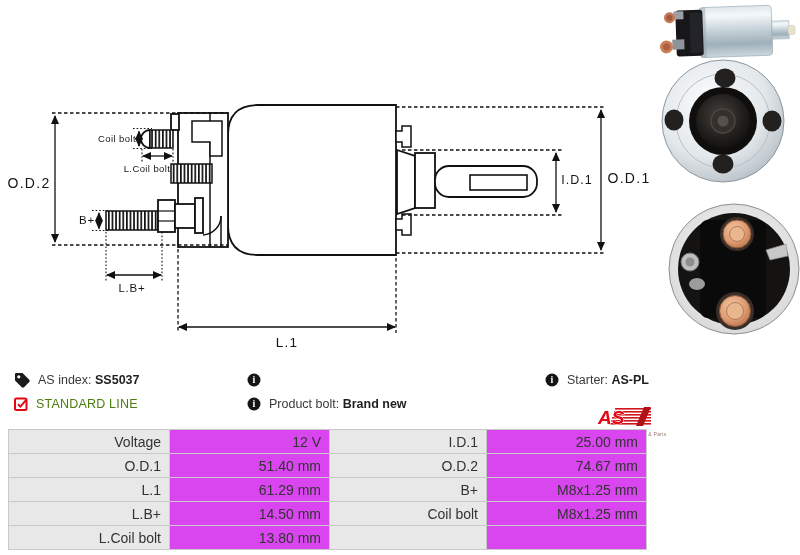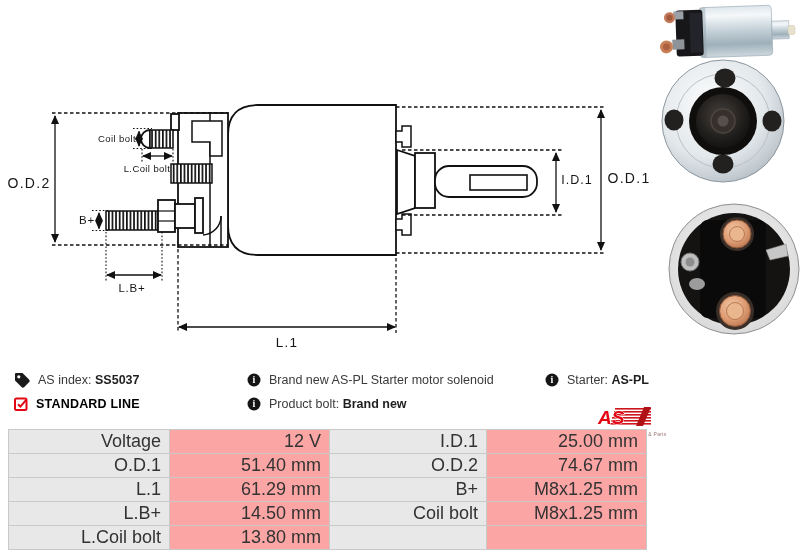--- a/index.html
+++ b/index.html
@@ -18,30 +18,30 @@
   .photo{position:absolute;}
   #photo1{left:650px;top:2px;}
   #photo2{left:653px;top:57px;}
   #photo3{left:666px;top:198px;}
 
   
   .infobar{position:absolute;left:0;top:368px;width:800px;height:58px;font-size:12.5px;color:#3a3a3a;}
   .info-col{position:absolute;top:0;}
   .info-line{display:flex;align-items:center;gap:8px;height:24px;white-space:nowrap;}
   .info-line b{color:#1f1f1f;}
-  .std-line{color:#000000;font-weight:bold;letter-spacing:0.2px;}
+  .std-line{color:#4d7c0f;font-weight:normal;letter-spacing:0.2px;}
   .ic{flex:0 0 auto;display:block;}
   .aslogo{margin-left:52px;margin-top:14px;width:70px;text-align:left;}
   .aslogo .tagline{font-size:5px;color:#9b7672;letter-spacing:0.25px;margin-top:0px;white-space:nowrap;}
 
   
   .spec{position:absolute;left:8px;top:429px;border-collapse:collapse;table-layout:fixed;}
-  .spec td{border:1px solid #c9c9c9;height:23px;padding:0 8px;font-size:18px;color:#333;text-align:right;vertical-align:middle;overflow:hidden;}
+  .spec td{border:1px solid #c9c9c9;height:23px;padding:0 8px;font-size:14px;color:#333;text-align:right;vertical-align:middle;overflow:hidden;}
   .spec td.lbl{background:#e8e8e8;}
-  .spec td.val{background:#fca5a5;}
+  .spec td.val{background:#d946ef;}
 </style>
 </head>
 <body>
 
 <div class="sheet">
 
   <svg class="drawing" width="660" height="360" viewBox="0 0 660 360">
     <defs>
       <pattern id="thr" width="3.6" height="8" patternUnits="userSpaceOnUse">
         <rect width="3.6" height="8" fill="#fff"></rect>
@@ -234,21 +234,20 @@
         <span class="std-line">STANDARD LINE</span>
       </div>
     </div>
 
     <div class="info-col" style="left:247px;">
       <div class="info-line">
         <svg class="ic" width="14" height="14" viewBox="0 0 14 14">
           <circle cx="7" cy="7" r="6.5" fill="#151515"></circle>
           <text x="7" y="10.4" text-anchor="middle" font-family="Liberation Serif, serif" font-size="10" font-weight="bold" fill="#fff">i</text>
         </svg>
-        <span>Brand new AS-PL Starter motor solenoid</span>
       </div>
       <div class="info-line">
         <svg class="ic" width="14" height="14" viewBox="0 0 14 14">
           <circle cx="7" cy="7" r="6.5" fill="#151515"></circle>
           <text x="7" y="10.4" text-anchor="middle" font-family="Liberation Serif, serif" font-size="10" font-weight="bold" fill="#fff">i</text>
         </svg>
         <span><span>Product bolt:</span>&nbsp;<b>Brand new</b></span>
       </div>
     </div>
 

